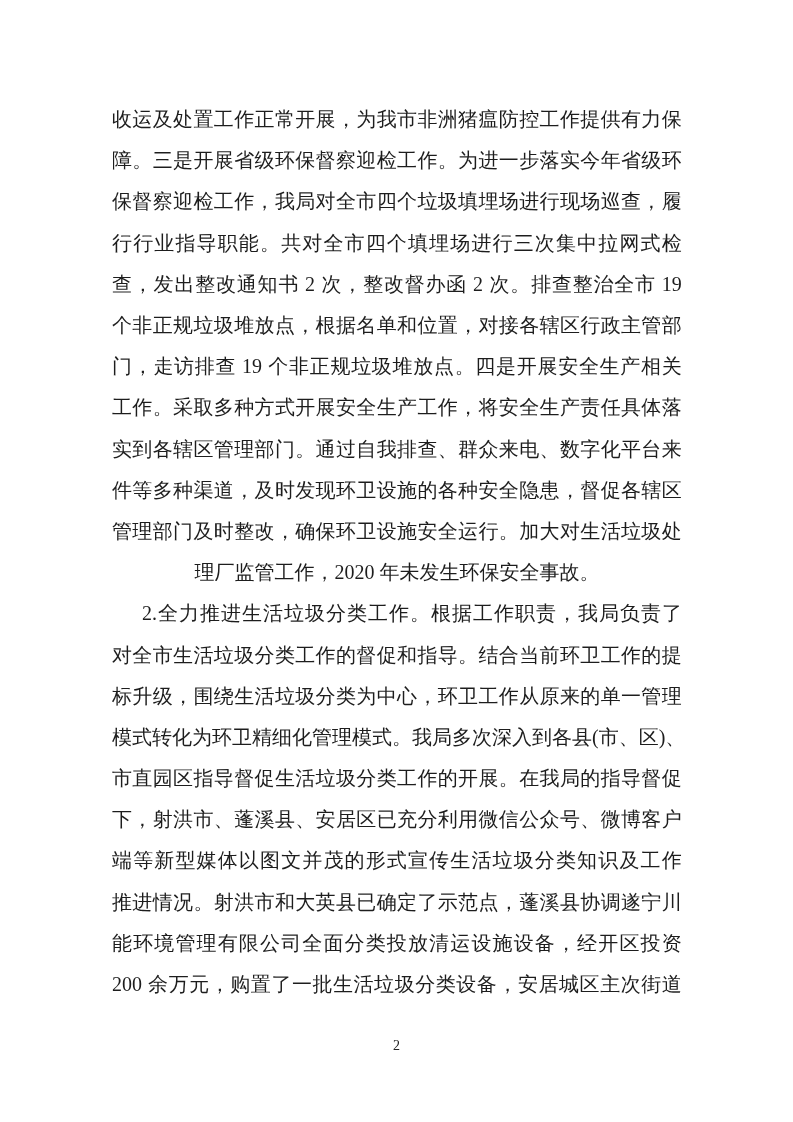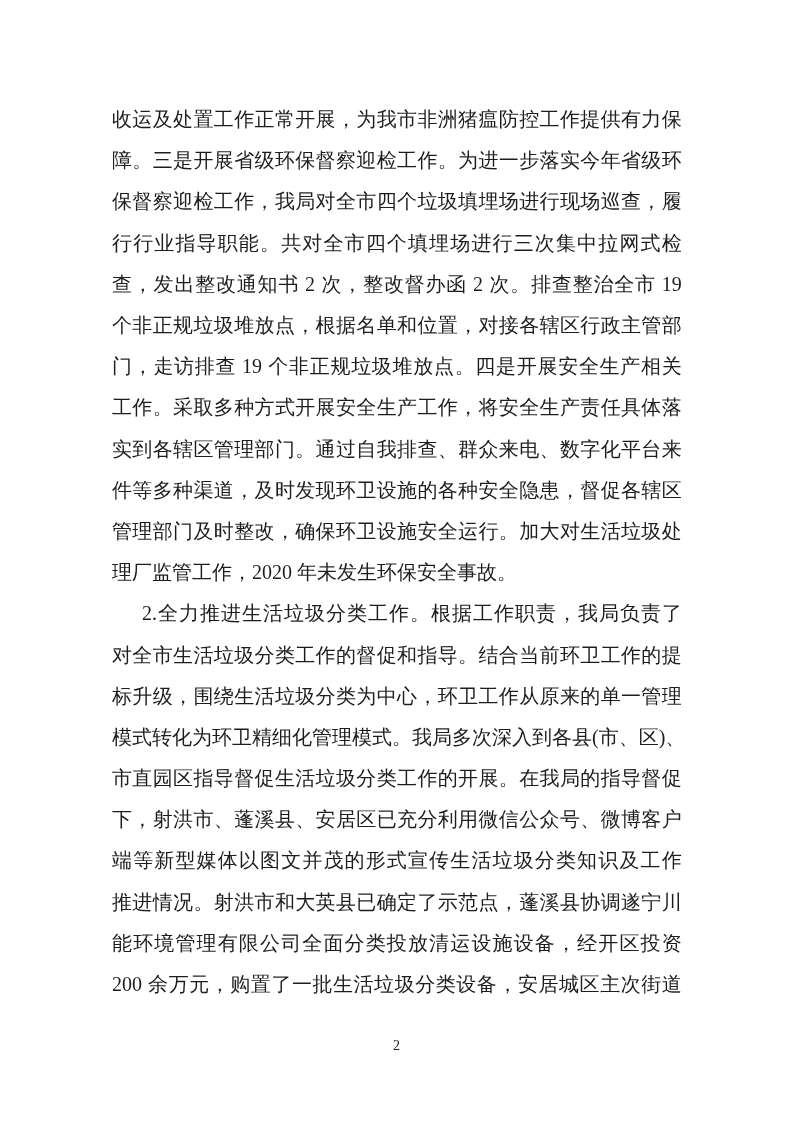--- a/index.html
+++ b/index.html
@@ -32,21 +32,21 @@
     align-items: center;
     white-space: pre;
   }
   .line span {
     white-space: pre;
     display: inline-block;
   }
   .line.para-end {
     display: block;
     line-height: 41.2px;
-    text-align: left;
+    text-align: center;
   }
   .line.indent {
     padding-left: 30px;
   }
   .page-number {
     position: absolute;
     top: 1036px;
     left: 0;
     width: 100%;
     text-align: center;

